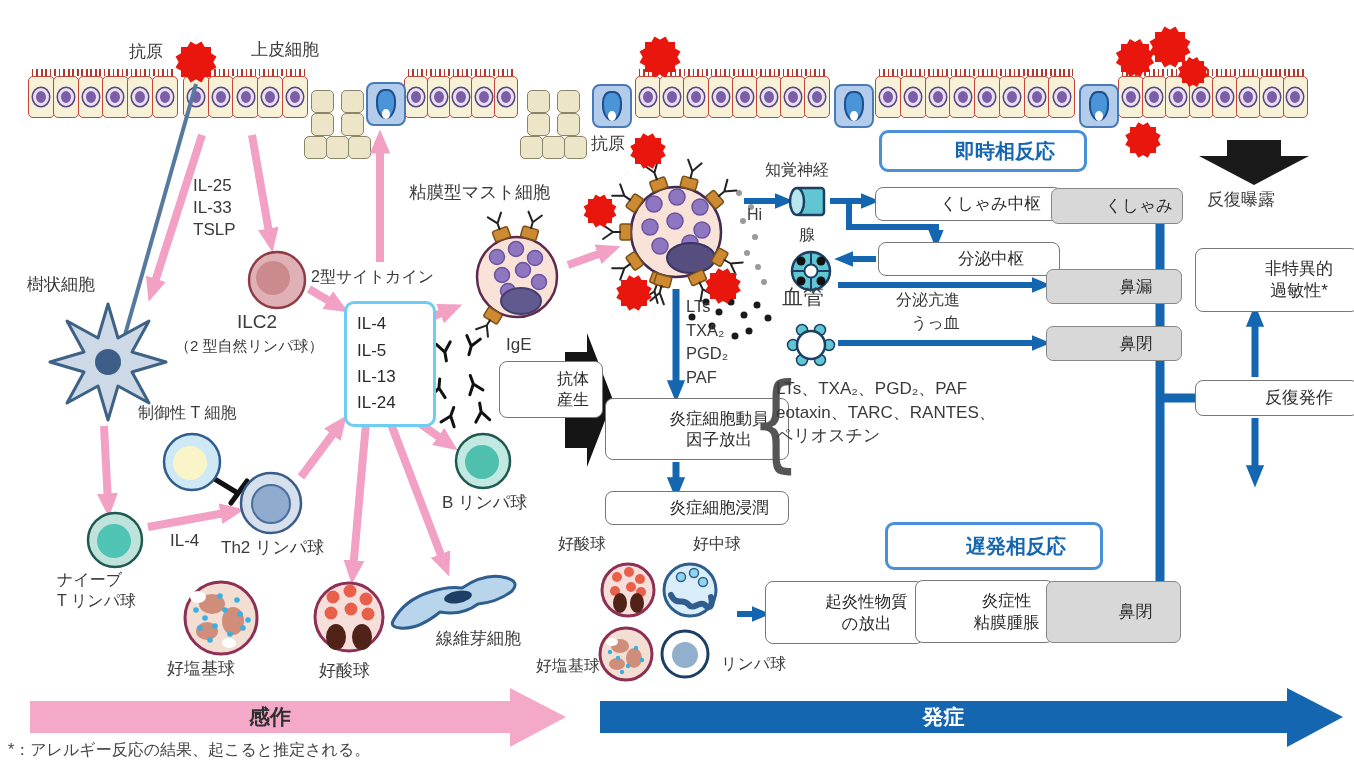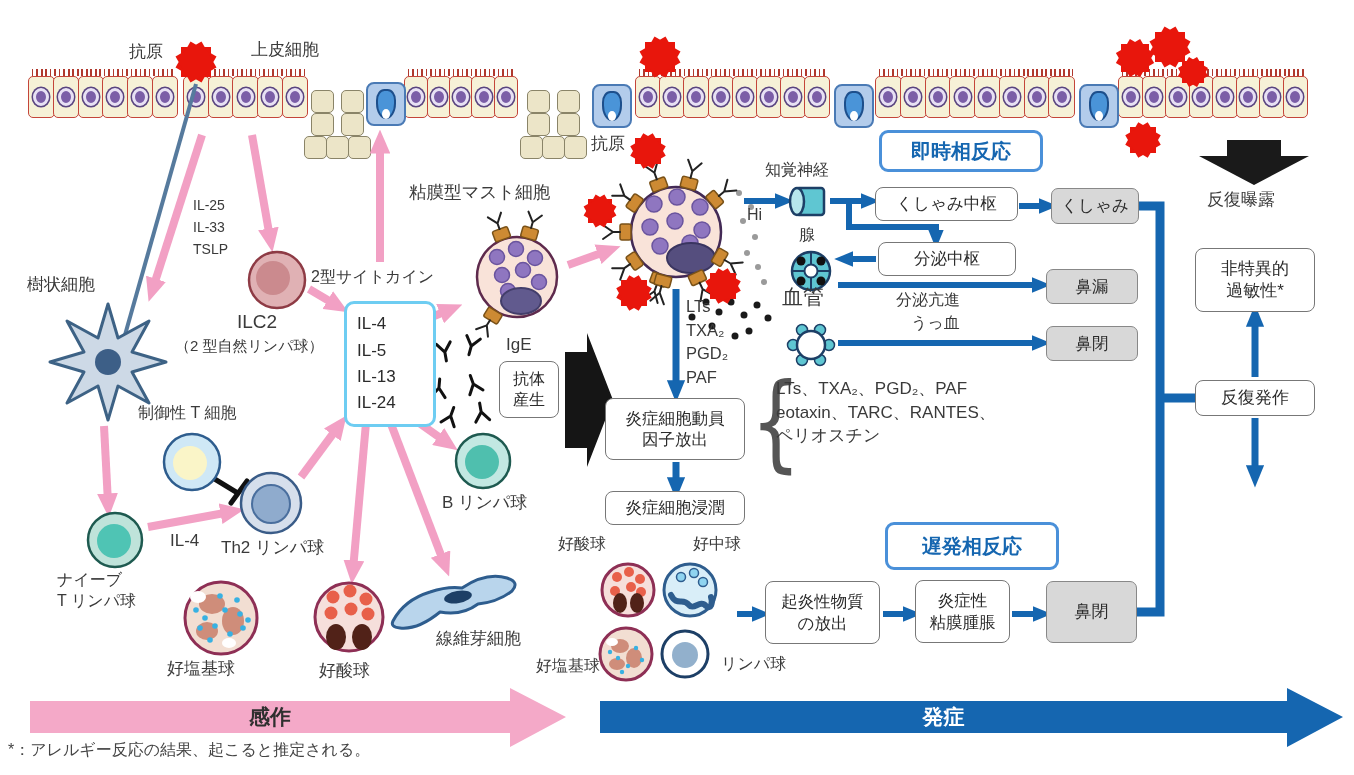--- a/index.html
+++ b/index.html
@@ -24,21 +24,21 @@
   
   .star{position:absolute;}
   .star,.star::before,.star::after{background:#e8160c;}
   .star::before,.star::after{content:"";position:absolute;inset:0;}
   .star::before{transform:rotate(30deg);}
   .star::after{transform:rotate(60deg);}
   
   .lbl{position:absolute;color:#3a3a3a;white-space:nowrap;line-height:1.2;}
   .box{position:absolute;background:#fff;border:1.8px solid #777;border-radius:8px;
        display:flex;flex-direction:column;align-items:center;justify-content:center;
-       font-size:16.5px;color:#2b2b2b;line-height:1.3;text-align:center;white-space:nowrap;}
+       font-size:16.5px;color:#2b2b2b;line-height:1.3;text-align:center;white-space:nowrap;padding-left:44px;}
   .box.gray{background:#d8d8d8;border-color:#888;border-radius:7px;}
   .box.phase{border:3px solid #4a90d9;border-radius:9px;color:#1566b0;font-weight:bold;font-size:20px;}
   .box.cyan{border:3px solid #6ecdf2;border-radius:10px;align-items:flex-start;
        padding:4px 10px;font-size:17px;line-height:1.55;}
   .brace{position:absolute;font-size:106px;font-weight:400;color:#555;line-height:100px;
        transform:scaleX(.75);font-family:"DejaVu Sans",sans-serif;}
   .bandlbl{position:absolute;height:34px;display:flex;align-items:center;justify-content:center;
        font-size:21px;font-weight:bold;}
 </style>
 </head>
@@ -446,21 +446,21 @@
   <div class="star" style="left:621px;top:280px;width:26px;height:26px"></div>
   <div class="star" style="left:710px;top:273px;width:26px;height:26px"></div>
   <div class="star" style="left:1121px;top:44px;width:28px;height:28px"></div>
   <div class="star" style="left:1155px;top:32px;width:30px;height:30px"></div>
   <div class="star" style="left:1182px;top:61px;width:22px;height:22px"></div>
   <div class="star" style="left:1130px;top:127px;width:26px;height:26px"></div>
 
   <div class="lbl" style="left:129px;top:42px;font-size:17px">抗原</div>
   <div class="lbl" style="left:251px;top:40px;font-size:17px">上皮細胞</div>
 
-  <div class="lbl" style="left:193px;top:194px;font-size:14px;line-height:22px">
+  <div class="lbl" style="left:193px;top:175px;font-size:17px;line-height:22px">
     <div>IL-25</div>
     <div>IL-33</div>
     <div>TSLP</div>
   </div>
   <div class="lbl" style="left:27px;top:275px;font-size:17px">樹状細胞</div>
   <div class="lbl" style="left:311px;top:267px;font-size:16px">2型サイトカイン</div>
   <div class="lbl" style="left:237px;top:311px;font-size:19px">ILC2</div>
   <div class="lbl" style="left:175px;top:337px;font-size:15px">（2 型自然リンパ球）</div>
 
   <div class="box cyan" style="left:344px;top:301px;width:66px;height:112px">

